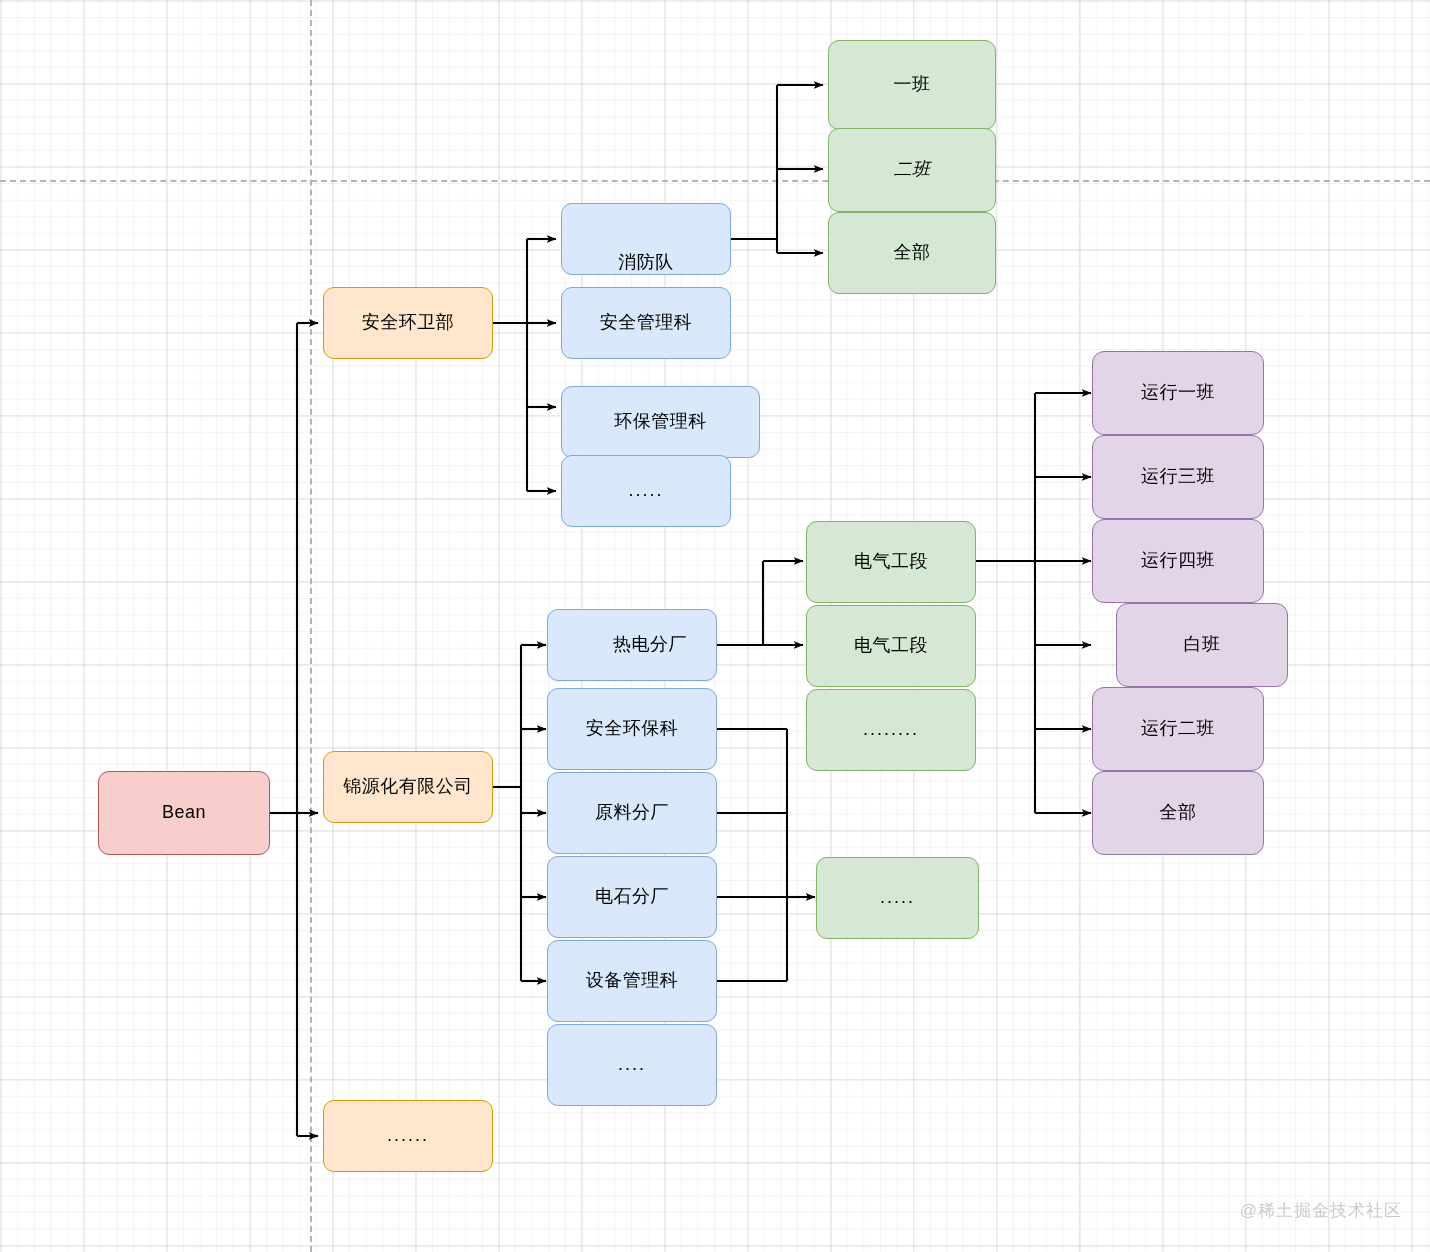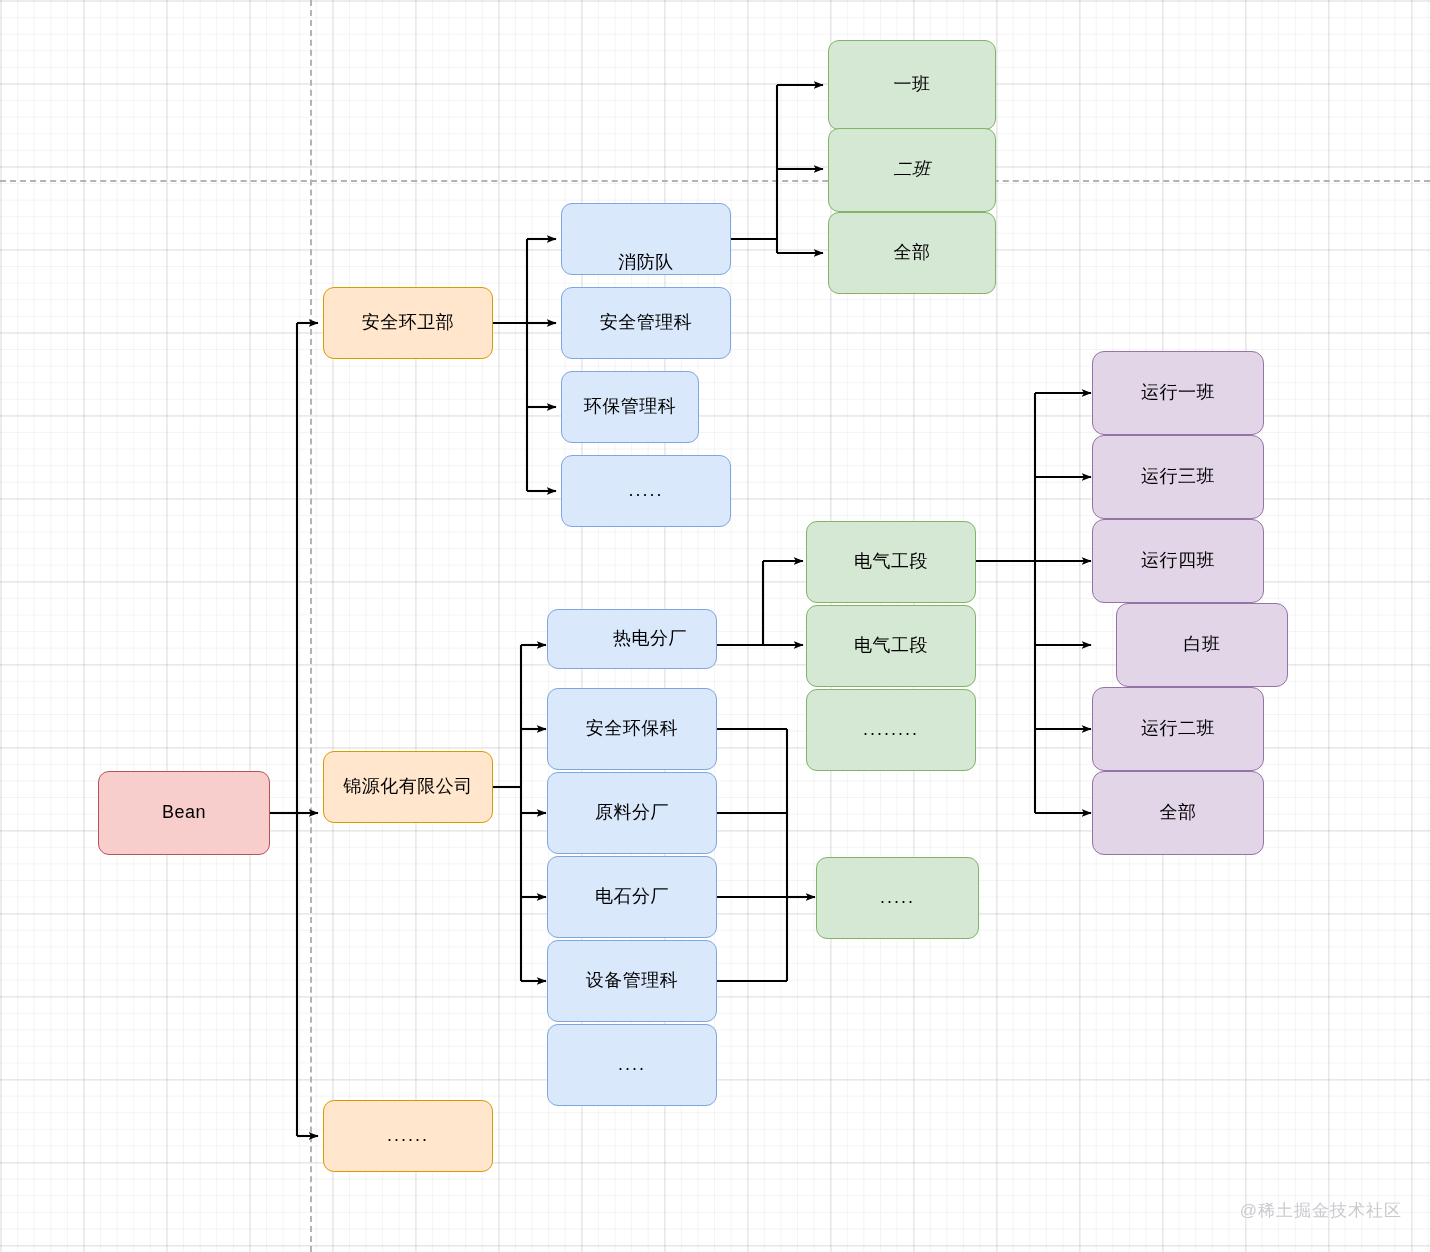--- a/index.html
+++ b/index.html
@@ -149,38 +149,38 @@
   <div class="node n-orange dots" style="left:323px;top:1100px;width:170px;height:72px;">
     <span class="lbl">......</span>
   </div>
 
   <div class="node n-blue" style="left:561px;top:203px;width:170px;height:72px;align-items:flex-end;">
     <span class="lbl">消防队</span>
   </div>
   <div class="node n-blue" style="left:561px;top:287px;width:170px;height:72px;">
     <span class="lbl">安全管理科</span>
   </div>
-  <div class="node n-blue" style="left:561px;top:371px;width:138px;height:72px;">
+  <div class="node n-blue" style="left:561px;top:386px;width:199px;height:72px;">
     <span class="lbl">环保管理科</span>
   </div>
   <div class="node n-blue dots" style="left:561px;top:455px;width:170px;height:72px;">
     <span class="lbl">.....</span>
   </div>
 
   <div class="node n-green" style="left:828px;top:40px;width:168px;height:90px;">
     <span class="lbl">一班</span>
   </div>
   <div class="node n-green" style="left:828px;top:128px;width:168px;height:84px;font-style:italic;">
     <span class="lbl">二班</span>
   </div>
   <div class="node n-green" style="left:828px;top:212px;width:168px;height:82px;">
     <span class="lbl">全部</span>
   </div>
 
-  <div class="node n-blue" style="left:547px;top:609px;width:170px;height:60px;padding-left:36px;">
+  <div class="node n-blue" style="left:547px;top:609px;width:170px;height:72px;padding-left:36px;">
     <span class="lbl">热电分厂</span>
   </div>
   <div class="node n-blue" style="left:547px;top:688px;width:170px;height:82px;">
     <span class="lbl">安全环保科</span>
   </div>
   <div class="node n-blue" style="left:547px;top:772px;width:170px;height:82px;">
     <span class="lbl">原料分厂</span>
   </div>
   <div class="node n-blue" style="left:547px;top:856px;width:170px;height:82px;">
     <span class="lbl">电石分厂</span>

